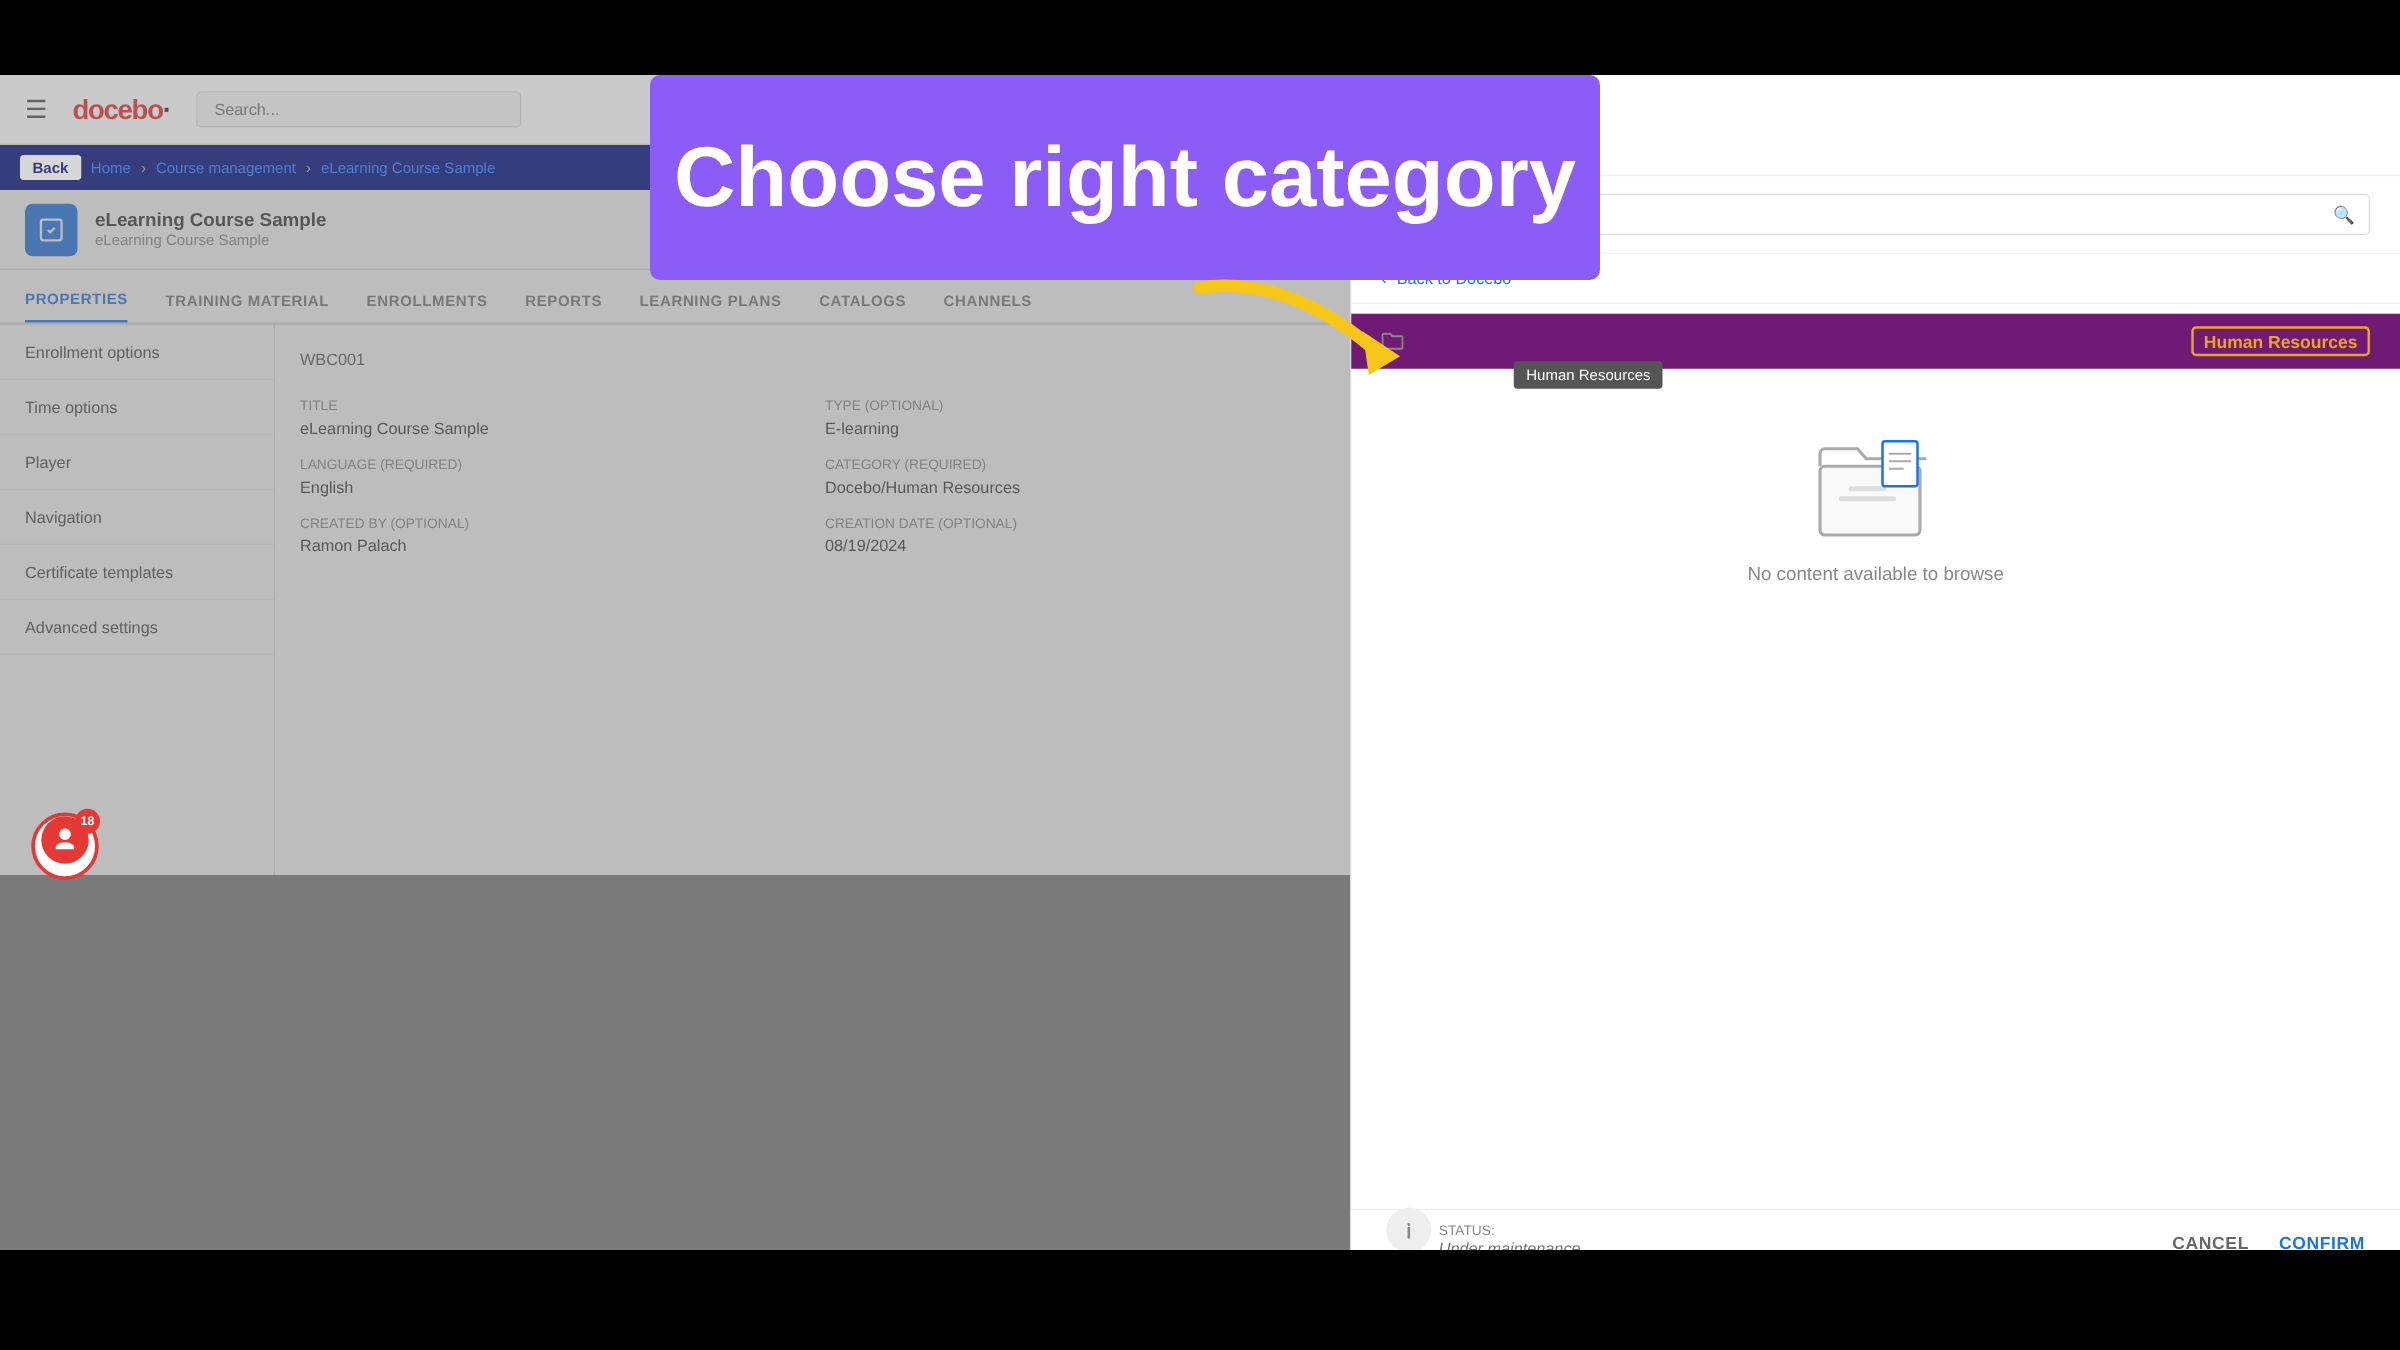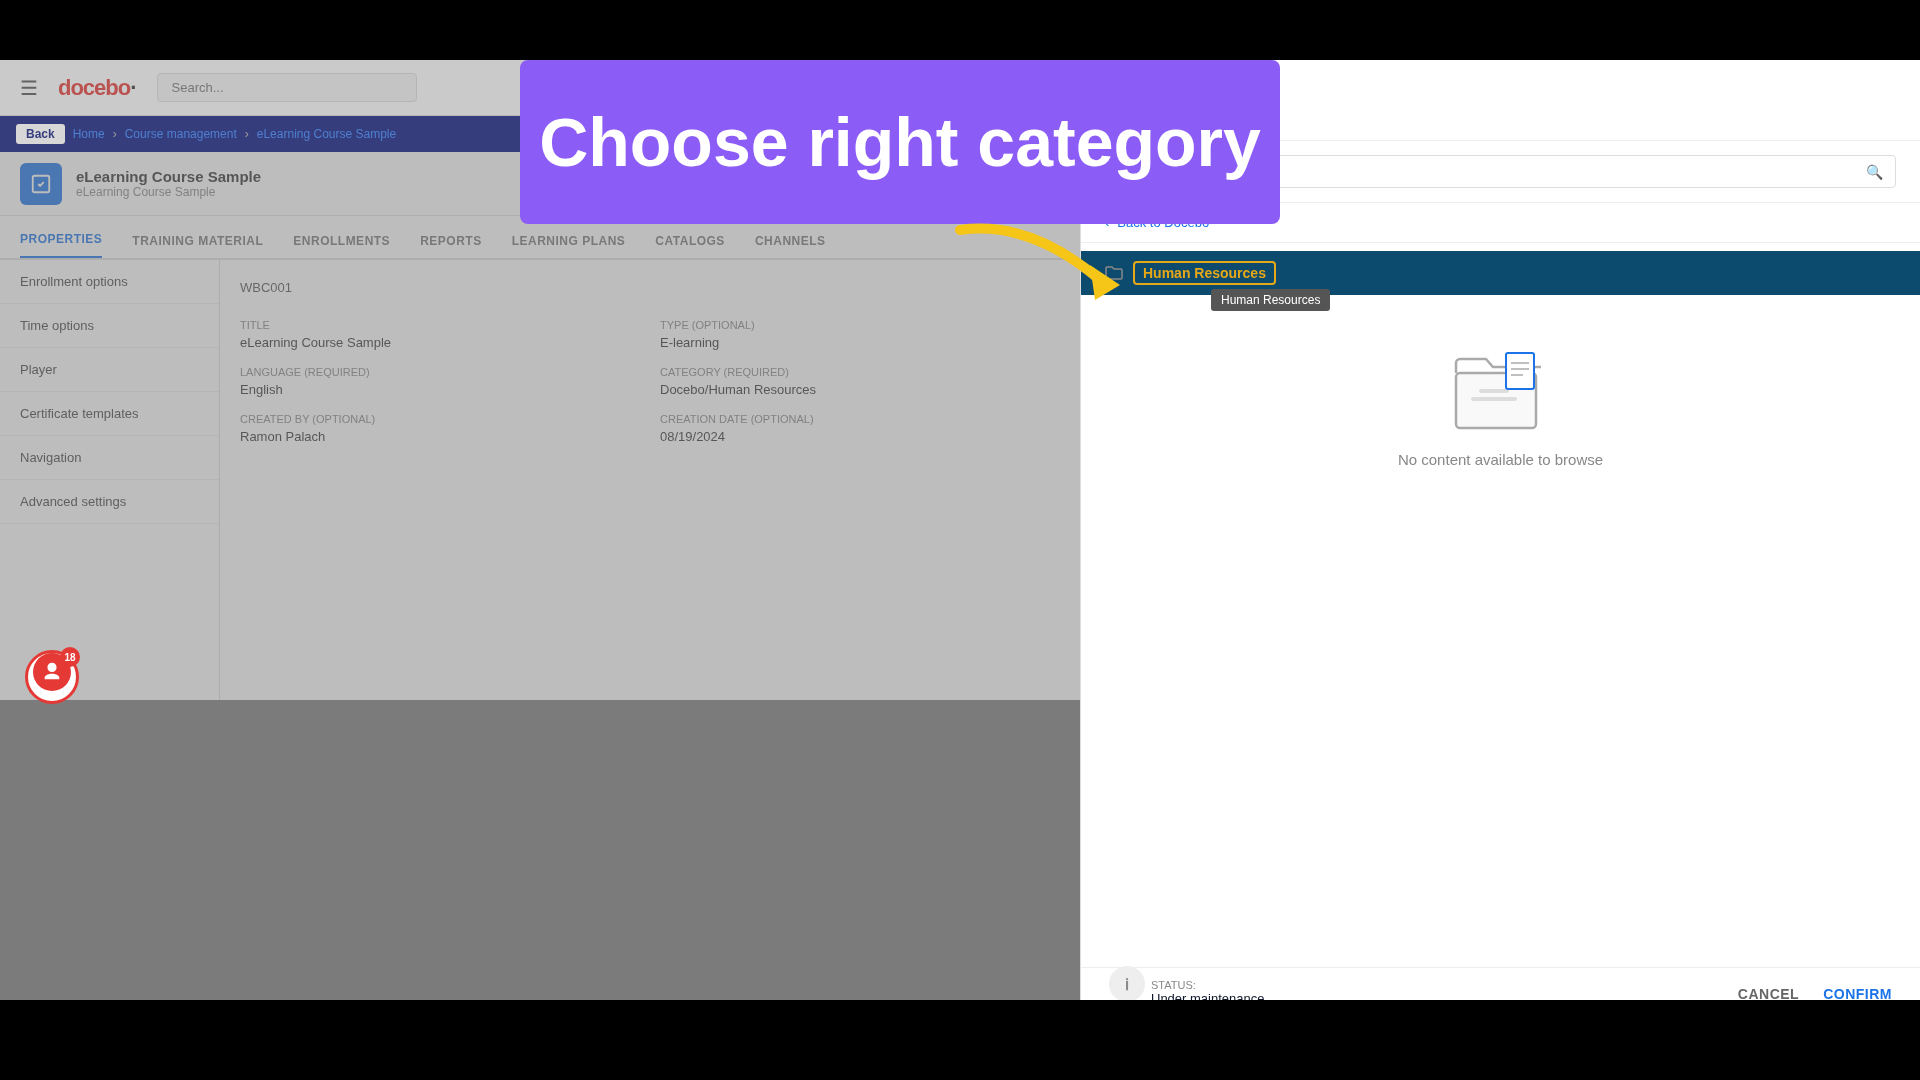--- a/index.html
+++ b/index.html
@@ -250,21 +250,22 @@
     }
     .category-item {
       display: flex;
       align-items: center;
       gap: 10px;
       padding: 10px 24px;
       cursor: pointer;
       position: relative;
     }
     .category-item.highlighted {
-      background: #0c4a6e;
+      background: #701a75;
+      justify-content: space-between;
     }
     .category-item.highlighted .cat-label {
       color: #e6a817;
       font-weight: 600;
       border: 2px solid #e6a817;
       border-radius: 4px;
       padding: 2px 8px;
     }
     .folder-icon {
       width: 18px;
@@ -489,22 +490,22 @@
   <span class="tab-item">REPORTS</span>
   <span class="tab-item">LEARNING PLANS</span>
   <span class="tab-item">CATALOGS</span>
   <span class="tab-item">CHANNELS</span>
 </div>
 
 <div class="left-sidebar">
   <div class="sidebar-item">Enrollment options</div>
   <div class="sidebar-item">Time options</div>
   <div class="sidebar-item">Player</div>
+  <div class="sidebar-item">Navigation</div>
   <div class="sidebar-item">Certificate templates</div>
-  <div class="sidebar-item">Navigation</div>
   <div class="sidebar-item">Advanced settings</div>
 </div>
 
 <div class="main-content">
   <div class="code-row">WBC001</div>
   <div class="field-row">
     <div class="field-block">
       <div class="field-label">Title</div>
       <div class="field-value">eLearning Course Sample</div>
     </div>
@@ -570,21 +571,21 @@
       <line x1="60" y1="20" x2="78" y2="20" stroke="#aaa" stroke-width="1.5"></line>
       <line x1="60" y1="26" x2="78" y2="26" stroke="#aaa" stroke-width="1.5"></line>
       <line x1="60" y1="32" x2="72" y2="32" stroke="#aaa" stroke-width="1.5"></line>
     </svg>
     <span class="empty-text">No content available to browse</span>
   </div>
 
   <div style="position:absolute;bottom:0;left:0;right:0;display:flex;align-items:center;justify-content:flex-end;padding:18px 28px;border-top:1px solid #eee;background:#fff;">
     <div style="position:absolute;left:70px;bottom:14px;">
       <div style="font-size:11px;color:#888;text-transform:uppercase;">Status:</div>
-      <div style="font-size:13px;color:#0f172a;">Under maintenance</div>
+      <div style="font-size:13px;color:#737373;font-style:italic;">Under maintenance</div>
     </div>
     <div style="position:absolute;left:28px;bottom:18px;width:36px;height:36px;background:#eee;border-radius:50%;display:flex;align-items:center;justify-content:center;">
       <span style="color:#888;font-size:16px;font-weight:bold;">ℹ</span>
     </div>
     <button class="cancel-btn">CANCEL</button>
     <button class="confirm-btn" style="margin-left:24px;">CONFIRM</button>
   </div>
 </div>
 
 <div class="banner-overlay">

